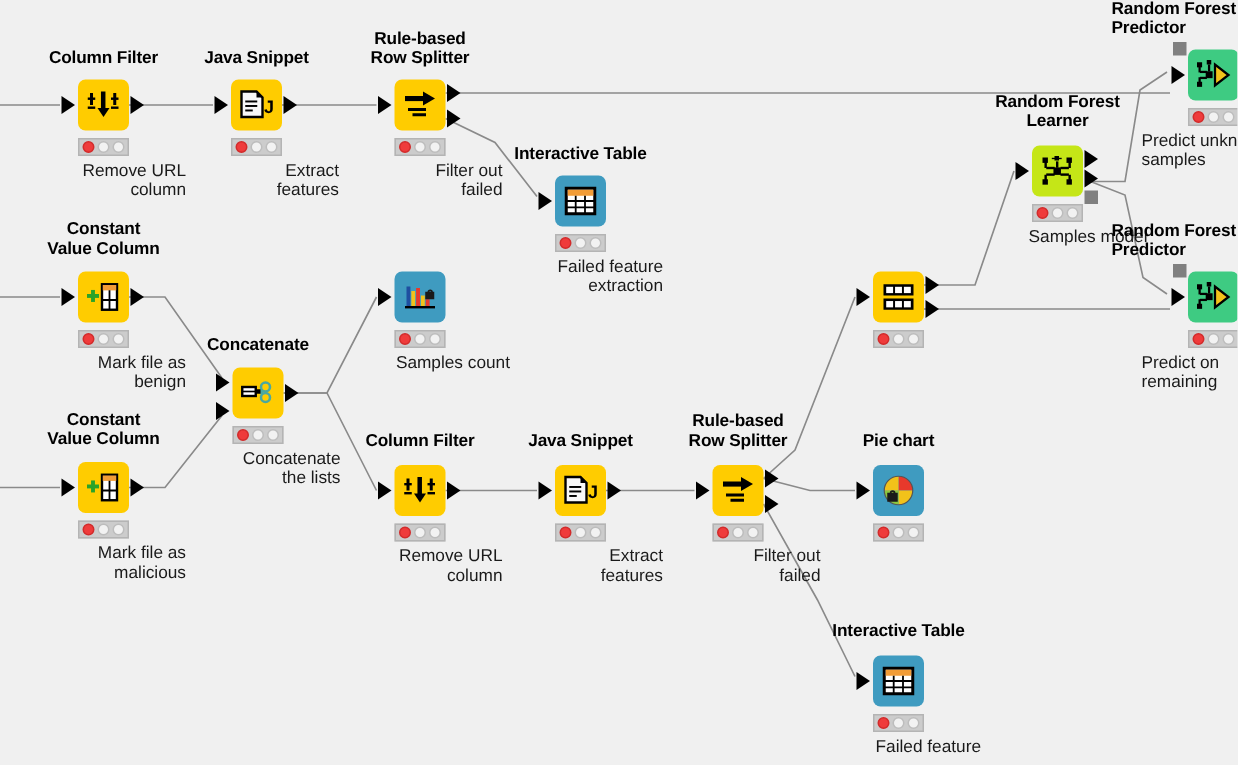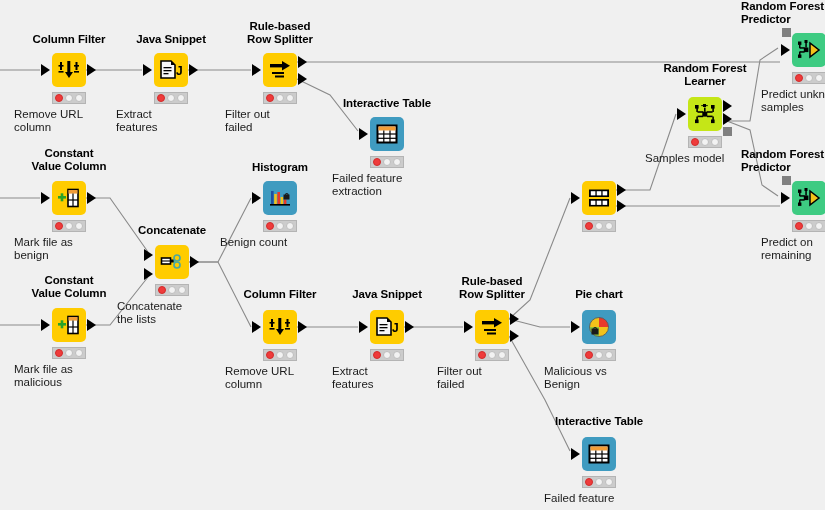--- a/index.html
+++ b/index.html
@@ -45,21 +45,21 @@
     text-align: center;
     line-height: 13px;
     white-space: pre-line;
     letter-spacing: -0.1px;
   }
   .node-label {
     position: absolute;
     font-size: 11.5px;
     font-weight: normal;
     color: #1a1a1a;
-    text-align: left;
+    text-align: right;
     line-height: 13px;
     white-space: pre-line;
   }
   .status {
     position: absolute;
     width: 34px;
     height: 12px;
     background: #cccccc;
     border: 1px solid #b4b4b4;
     box-sizing: border-box;
@@ -316,21 +316,20 @@
   <div class="port" style="left:144px; top:268px;"></div>
   <div class="port" style="left:190px; top:256px;"></div>
   <div class="status" style="left:155px; top:284px;">
     <span class="dot red"></span>
     <span class="dot"></span>
     <span class="dot"></span>
   </div>
   <div class="node-label" style="left:117px; top:300px; width:110px;">Concatenate
 the lists</div>
 
-  <div class="node-title" style="left:215px; top:161px; width:130px;">Histogram</div>
   <div class="node blue" style="left:263px; top:181px;">
     <span>
       <svg class="icon" width="22" height="22" viewBox="0 0 22 22">
         <g>
           <rect x="2" y="4" width="2.6" height="13" fill="#1f4fa0"></rect>
           <rect x="5.2" y="7" width="2.6" height="10" fill="#f2c21a"></rect>
           <rect x="8.4" y="5" width="2.6" height="12" fill="#e8392b"></rect>
           <rect x="11.6" y="10" width="2.6" height="7" fill="#f2c21a"></rect>
           <rect x="14.8" y="12.5" width="2.6" height="4.5" fill="#e8392b"></rect>
           <rect x="1" y="17" width="20" height="1.6" fill="#000"></rect>
@@ -339,21 +338,21 @@
         </g>
       </svg>
     </span>
   </div>
   <div class="port" style="left:252px; top:192px;"></div>
   <div class="status" style="left:263px; top:220px;">
     <span class="dot red"></span>
     <span class="dot"></span>
     <span class="dot"></span>
   </div>
-  <div class="node-label" style="left:220px; top:236px; width:120px;">Benign count</div>
+  <div class="node-label" style="left:220px; top:236px; width:120px;">Samples count</div>
 
   <div class="node-title" style="left:215px; top:288px; width:130px;">Column Filter</div>
   <div class="node yellow" style="left:263px; top:310px;">
     <span>
       <svg class="icon" width="22" height="22" viewBox="0 0 22 22">
         <g fill="#000">
           <rect x="2" y="3" width="2" height="8"></rect>
             <rect x="0.5" y="6" width="5" height="1.6"></rect>
           <rect x="0.5" y="12" width="5" height="1.6"></rect>
           <rect x="17.5" y="3" width="2" height="8"></rect>
@@ -440,22 +439,20 @@
         </g>
       </svg>
     </span>
   </div>
   <div class="port" style="left:571px; top:321px;"></div>
   <div class="status" style="left:582px; top:349px;">
     <span class="dot red"></span>
     <span class="dot"></span>
     <span class="dot"></span>
   </div>
-  <div class="node-label" style="left:544px; top:365px; width:110px;">Malicious vs
-Benign</div>
 
   <div class="node-title" style="left:534px; top:415px; width:130px;">Interactive Table</div>
   <div class="node blue" style="left:582px; top:437px;">
     <span>
       <svg class="icon" width="22" height="22" viewBox="0 0 22 22">
         <rect x="1.5" y="2.5" width="19" height="17" fill="#fff" stroke="#000" stroke-width="2"></rect>
         <rect x="2.5" y="3.5" width="17" height="4" fill="#f29d38"></rect>
         <g stroke="#000" stroke-width="1.2">
           <line x1="2" y1="11" x2="20" y2="11"></line>
           <line x1="2" y1="15.3" x2="20" y2="15.3"></line>

